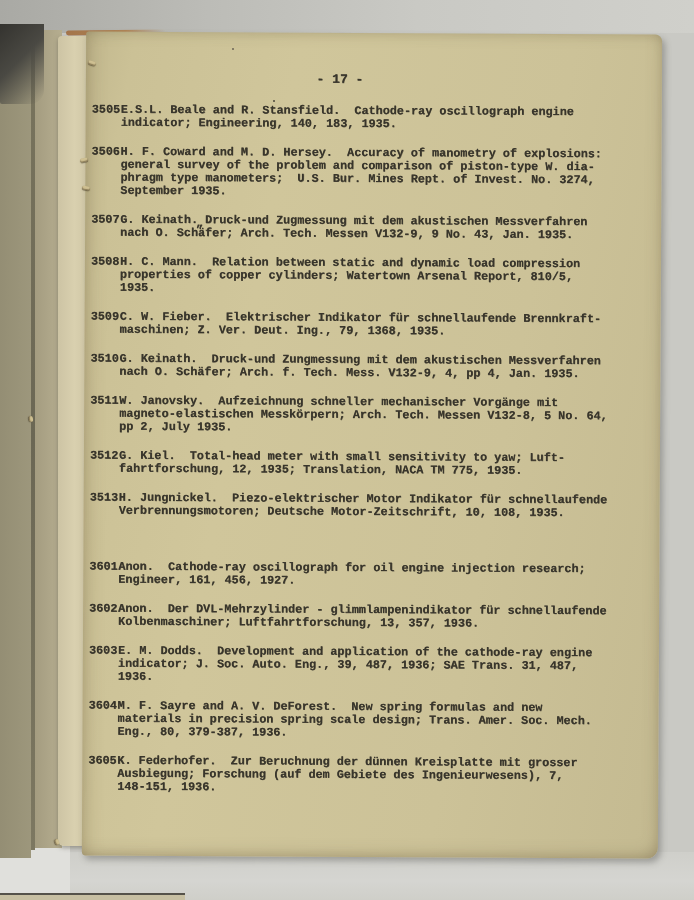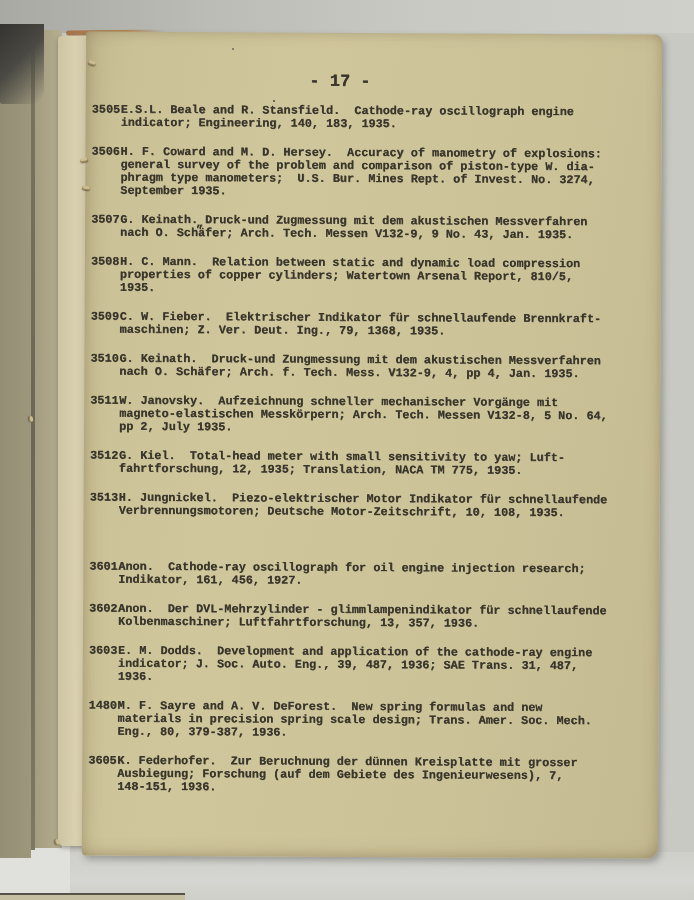--- a/index.html
+++ b/index.html
@@ -42,21 +42,21 @@
       3px 4px 6px rgba(96,96,90,.45),
       inset 14px 0 18px -12px rgba(110,95,60,.38),
       inset -7px -9px 16px -9px rgba(115,100,70,.5),
       inset 0 10px 14px -10px rgba(120,110,80,.35);}
   .stitch{position:absolute;width:8px;height:4px;background:#cfc092;
     border-radius:2px;box-shadow:0 1px 1px rgba(60,50,30,.55), inset 0 -1px 1px rgba(90,75,45,.6);
     z-index:5;}
   .speck{position:absolute;border-radius:50%;background:#4a463a;z-index:6;}
   
   .page-number{position:absolute;top:39px;left:254px;transform:translateX(-50%);
-    font-size:17px;font-weight:700;color:#38352b;white-space:pre;
+    font-size:13px;font-weight:700;color:#38352b;white-space:pre;
     text-shadow:.3px .3px .4px rgba(52,48,40,.75);}
   .entries{position:absolute;top:72px;left:6px;right:10px;}
   .entry{display:flex;margin-bottom:16px;
     font-size:11.8px;line-height:13px;font-weight:700;color:#38352b;
     text-shadow:.3px .3px .4px rgba(52,48,40,.7);}
   .entry.section-end{margin-bottom:43px;}
   .num{flex:none;width:29px;white-space:pre;}
   .lines{flex:1;}
   .line{white-space:pre;}
   .u{text-decoration-thickness:1.4px;text-underline-offset:2.5px;}
@@ -161,21 +161,21 @@
     <span class="lines">
           <div class="line"><span>H. Jungnickel.  Piezo-elektrischer Motor Indikator für schnellaufende</span></div>
           <div class="line"><span>Verbrennungsmotoren; Deutsche Motor-Zeitschrift, </span><span class="u">10</span><span>, 108, 1935.</span></div>
         </span>
   </div>
 
   <div class="entry">
     <span class="num">3601</span>
     <span class="lines">
           <div class="line"><span>Anon.  Cathode-ray oscillograph for oil engine injection research;</span></div>
-          <div class="line"><span>Indikator, </span><span class="u">161</span><span>, 456, 1927.</span></div>
+          <div class="line"><span>Engineer, </span><span class="u">161</span><span>, 456, 1927.</span></div>
         </span>
   </div>
 
   <div class="entry">
     <span class="num">3602</span>
     <span class="lines">
           <div class="line"><span>Anon.  Der DVL-Mehrzylinder - glimmlampenindikator für schnellaufende</span></div>
           <div class="line"><span>Kolbenmaschiner; Luftfahrtforschung, </span><span class="u">13</span><span>, 357, 1936.</span></div>
         </span>
   </div>
@@ -183,21 +183,21 @@
   <div class="entry">
     <span class="num">3603</span>
     <span class="lines">
           <div class="line"><span>E. M. Dodds.  Development and application of the cathode-ray engine</span></div>
           <div class="line"><span>indicator; J. Soc. Auto. Eng., </span><span class="u">39</span><span>, 487, 1936; SAE Trans. </span><span class="u">31</span><span>, 487,</span></div>
           <div class="line"><span>1936.</span></div>
         </span>
   </div>
 
   <div class="entry">
-    <span class="num">1480</span>
+    <span class="num">3604</span>
     <span class="lines">
           <div class="line"><span>M. F. Sayre and A. V. DeForest.  New spring formulas and new</span></div>
           <div class="line"><span>materials in precision spring scale design; Trans. Amer. Soc. Mech.</span></div>
           <div class="line"><span>Eng., </span><span class="u">80</span><span>, 379-387, 1936.</span></div>
         </span>
   </div>
 
   <div class="entry">
     <span class="num">3605</span>
     <span class="lines">

